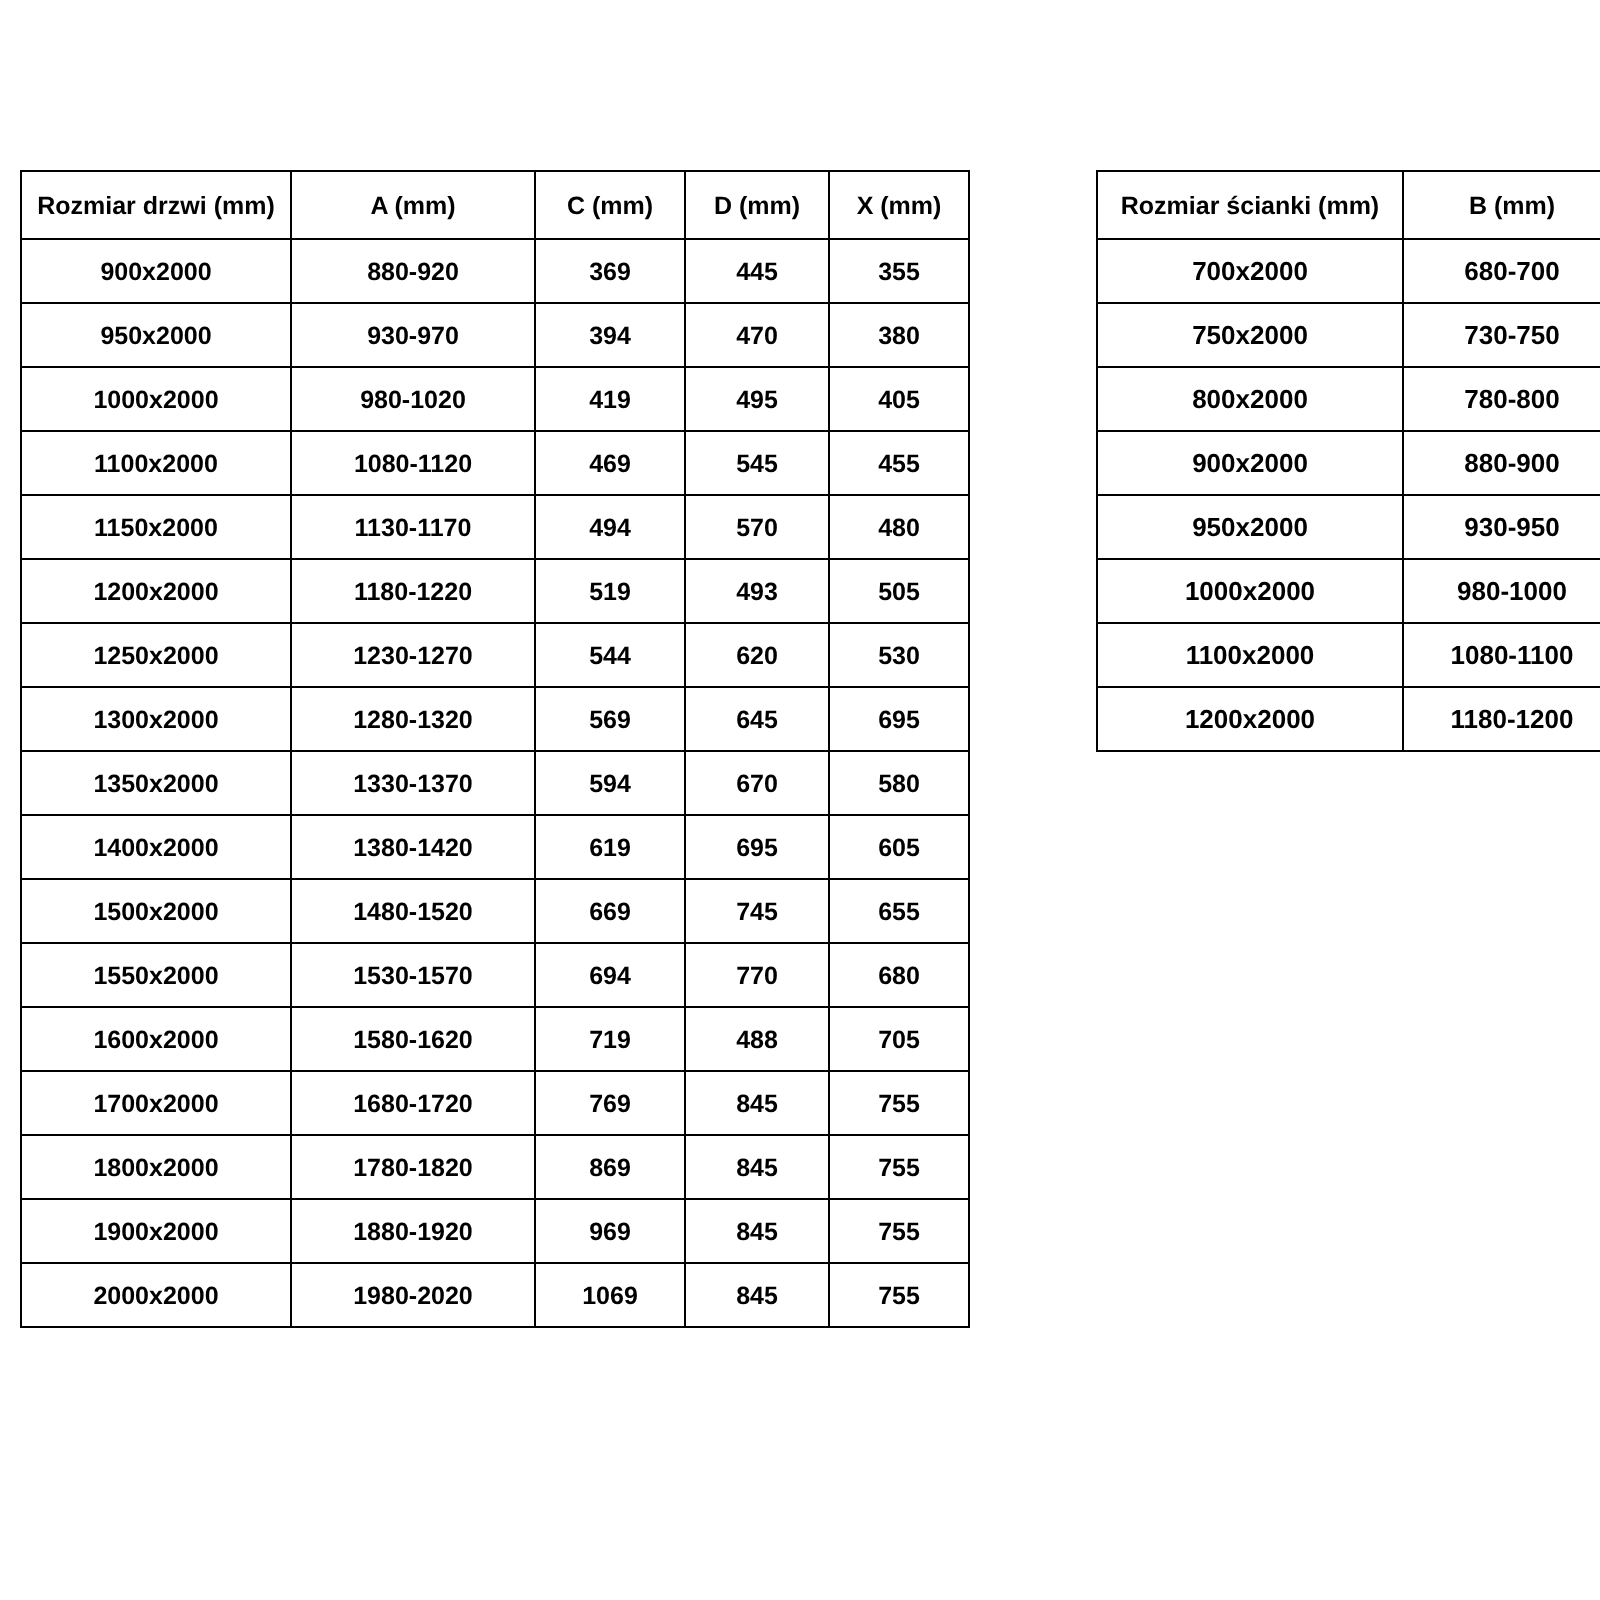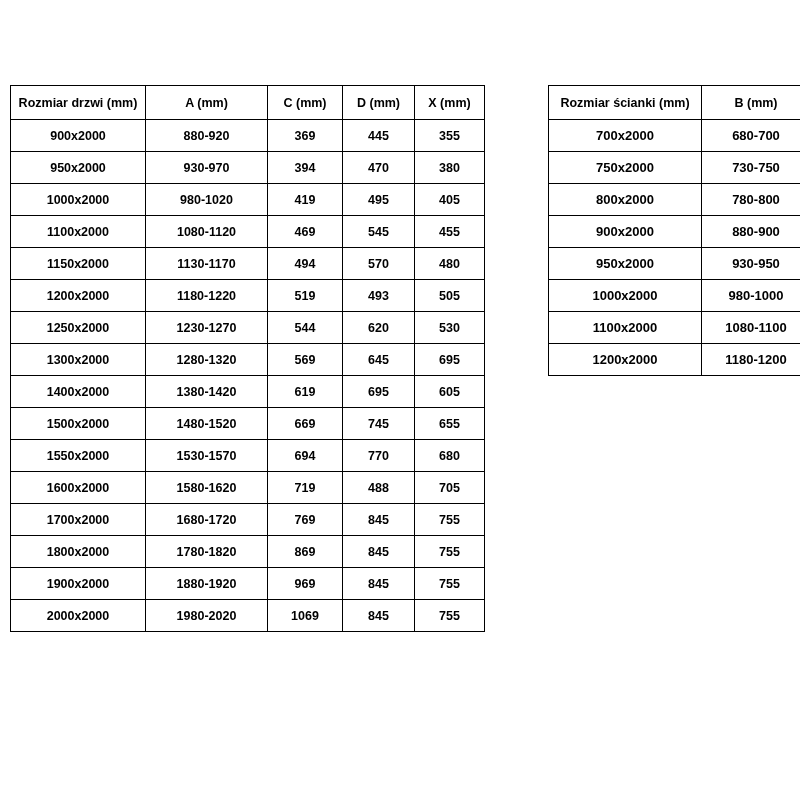--- a/index.html
+++ b/index.html
@@ -146,20 +146,27 @@
             <td>530</td>
           </tr>
           <tr>
             <td>1300x2000</td>
             <td>1280-1320</td>
             <td>569</td>
             <td>645</td>
             <td>695</td>
           </tr>
           <tr>
+            <td>1350x2000</td>
+            <td>1330-1370</td>
+            <td>594</td>
+            <td>670</td>
+            <td>580</td>
+          </tr>
+          <tr>
             <td>1400x2000</td>
             <td>1380-1420</td>
             <td>619</td>
             <td>695</td>
             <td>605</td>
           </tr>
           <tr>
             <td>1500x2000</td>
             <td>1480-1520</td>
             <td>669</td>

